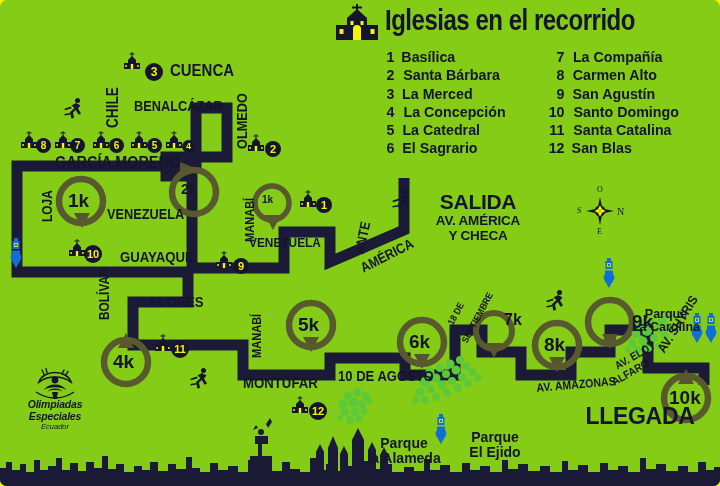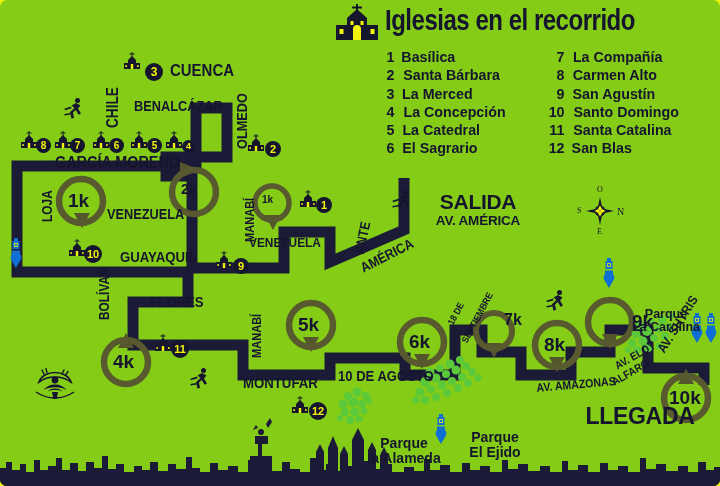--- a/index.html
+++ b/index.html
@@ -412,20 +412,21 @@
   <div class="lbl sq" style="left:446px;top:322px;font-size:9.5px;transform:rotate(-62deg) scaleX(0.9);transform-origin:left top;">18 DE</div>
   <div class="lbl sq" style="left:460px;top:340px;font-size:9.5px;transform:rotate(-62deg) scaleX(0.9);transform-origin:left top;">SEPTIEMBRE</div>
   <div class="lbl sq" style="left:536px;top:382px;font-size:12px;transform:rotate(-5deg) scaleX(0.88);transform-origin:left top;">AV. AMAZONAS</div>
   <div class="lbl sq" style="left:613px;top:362px;font-size:11px;transform:rotate(-30deg) scaleX(0.9);transform-origin:left top;">AV. ELOY</div>
   <div class="lbl sq" style="left:610px;top:378px;font-size:11px;transform:rotate(-30deg) scaleX(0.9);transform-origin:left top;">ALFARO</div>
   <div class="lbl sq" style="left:655px;top:348px;font-size:13px;transform:rotate(-58deg) scaleX(0.9);transform-origin:left top;">AV. SHYRIS</div>
 
   <div class="salida">
     <div class="big">SALIDA</div>
     <div class="sm">AV. AMÉRICA</div>
+    <div class="sm">Y CHECA</div>
   </div>
   <div class="llegada">
     <div class="big">LLEGADA</div>
   </div>
 
   <div class="parkname" style="left:358px;top:404px;width:92px;">
     <div>Parque</div>
     <div>la Alameda</div>
   </div>
   <div class="parkname" style="left:452px;top:398px;width:86px;">
@@ -435,14 +436,19 @@
   <div class="parkname" style="left:618px;top:276px;width:96px;font-size:12.5px;">
     <div>Parque</div>
     <div>La Carolina</div>
   </div>
 
   <div class="compass-l" style="left:597px;top:185px;">O</div>
   <div class="compass-l" style="left:617px;top:206px;font-size:10px;">N</div>
   <div class="compass-l" style="left:597px;top:227px;">E</div>
   <div class="compass-l" style="left:577px;top:206px;">S</div>
 
+  <div class="logo-txt">
+    <div class="logo-l1">Olimpiadas</div>
+    <div class="logo-l2">Especiales</div>
+    <div class="logo-l3">Ecuador</div>
+  </div>
 
 </div>
 
 </body></html>

